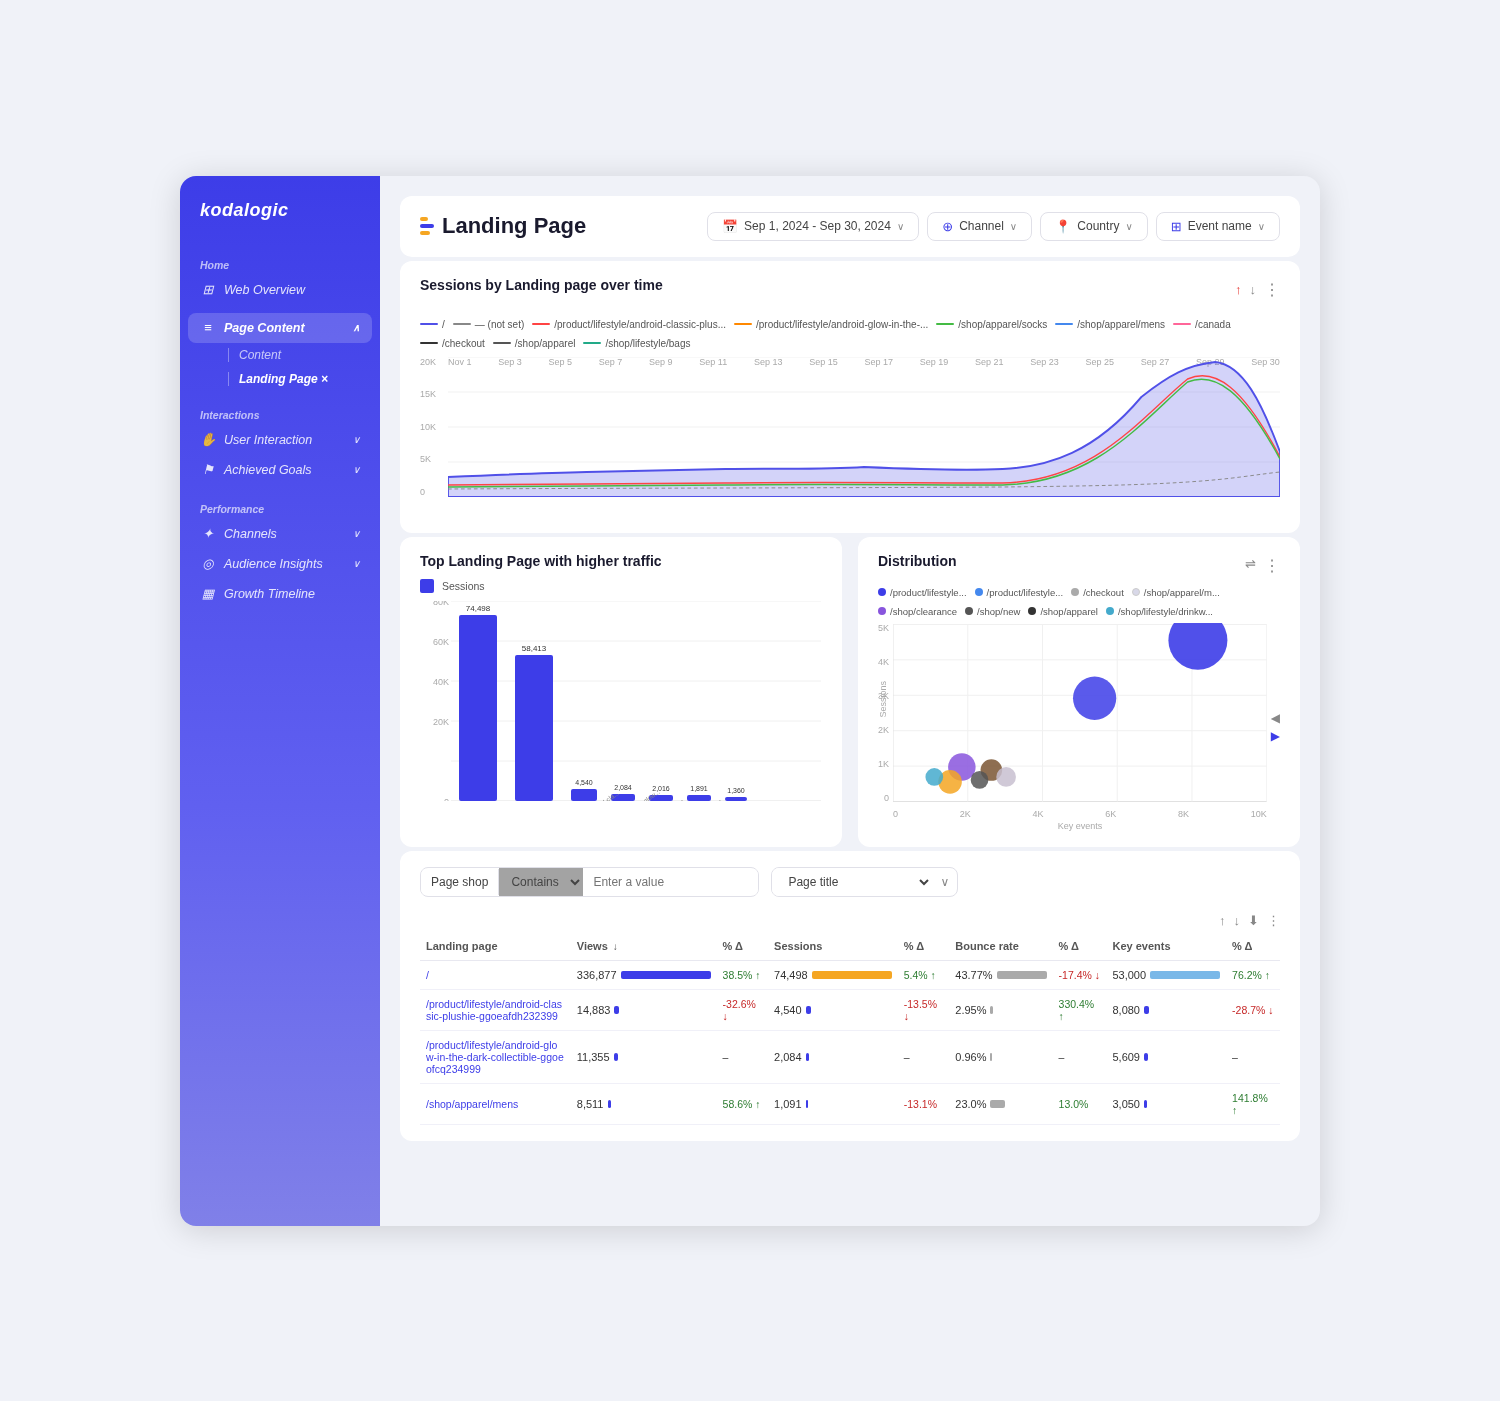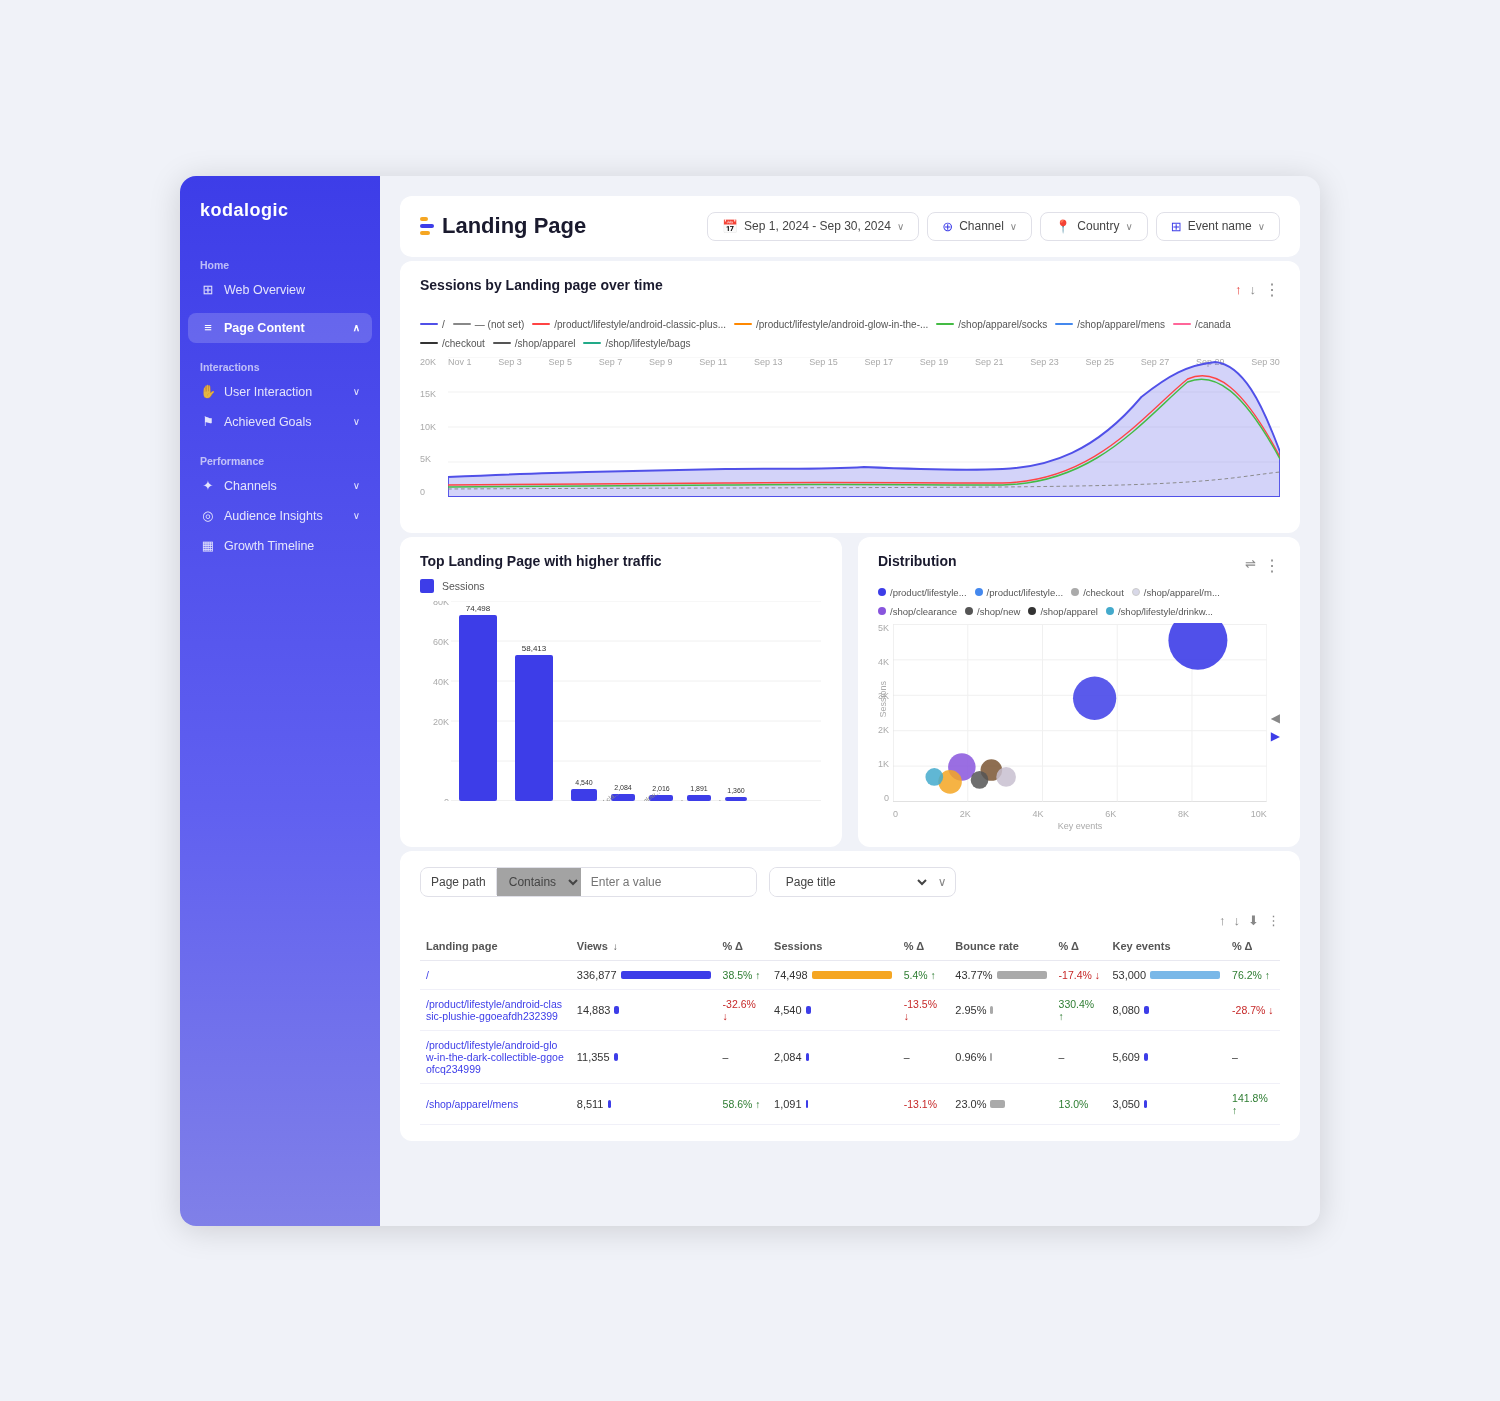--- a/index.html
+++ b/index.html
@@ -1,20 +1,20 @@
 <!DOCTYPE html>
 <html><head>
   <meta charset="utf-8">
   <style>
     * { box-sizing: border-box; margin: 0; padding: 0; }
     body { font-family: 'Segoe UI', Arial, sans-serif; background: #f0f2f8; display: flex; justify-content: center; align-items: center; min-height: 100vh; }
     .app-frame { width: 1140px; height: 1050px; background: #f0f2f8; border-radius: 16px; overflow: hidden; display: flex; box-shadow: 0 4px 32px rgba(0,0,0,0.15); }
 
     
-    .sidebar { width: 200px; background: linear-gradient(180deg, #3d3de8 0%, #6060f0 60%, #8080e8 100%); display: flex; flex-direction: column; padding: 24px 0; flex-shrink: 0; }
+    .sidebar { width: 200px; background: linear-gradient(180deg, #3d3de8 0%, #6060f0 60%, #8080e8 100%); display: flex; flex-direction: column; padding: 24px 0; flex-shrink: 0; font-style: italic; }
     .sidebar-logo { color: white; font-size: 18px; font-weight: 700; padding: 0 20px 28px 20px; letter-spacing: 0.5px; }
     .sidebar-logo span { color: white; }
     .sidebar-section { padding: 0 8px; }
     .sidebar-section-label { color: rgba(255,255,255,0.65); font-size: 10.5px; font-weight: 600; padding: 10px 12px 4px 12px; text-transform: none; letter-spacing: 0; }
     .sidebar-item { display: flex; align-items: center; gap: 8px; padding: 7px 12px; border-radius: 8px; color: rgba(255,255,255,0.85); font-size: 12.5px; cursor: pointer; }
     .sidebar-item.active { background: rgba(255,255,255,0.18); color: white; font-weight: 600; }
     .sidebar-item .icon { width: 16px; height: 16px; display: flex; align-items: center; justify-content: center; font-size: 13px; }
     .sidebar-item .chevron { margin-left: auto; font-size: 10px; }
     .sidebar-sub { padding-left: 28px; }
     .sidebar-sub-item { display: flex; align-items: center; padding: 5px 12px; color: rgba(255,255,255,0.7); font-size: 12px; cursor: pointer; border-radius: 6px; }
@@ -101,20 +101,24 @@
         <span>Web Overview</span>
       </div>
     </div>
 
     <div class="sidebar-section" style="margin-top:8px;">
       <div class="sidebar-item active">
         <span class="icon">≡</span>
         <span>Page Content</span>
         <span class="chevron">∧</span>
       </div>
+      <div class="sidebar-sub">
+        <div class="sidebar-sub-item">Content</div>
+        <div class="sidebar-sub-item active">Landing Page ×</div>
+      </div>
     </div>
 
     <div class="sidebar-section" style="margin-top:8px;">
       <div class="sidebar-section-label">Interactions</div>
       <div class="sidebar-item">
         <span class="icon">✋</span>
         <span>User Interaction</span>
         <span class="chevron">∨</span>
       </div>
       <div class="sidebar-item">
@@ -429,21 +433,21 @@
             </div>
           </div>
         </div>
         <div style="writing-mode:vertical-rl;transform:rotate(180deg);position:absolute;font-size:9px;color:#aaa;pointer-events:none;margin-top:-150px;">Sessions</div>
       </div>
     </div>
 
     <div class="card">
       <div class="filters-row">
         <div class="filter-group">
-          <span class="filter-group-label">Page path</span>
+          <span class="filter-group-label">Page shop</span>
           <select>
             <option>Contains</option>
           </select>
           <input type="text" placeholder="Enter a value" style="">
         </div>
         <div class="filter-title-group">
           <select>
             <option>Page title</option>
           </select>
           <span style="padding:6px 8px;font-size:12px;color:#888;">∨</span>

